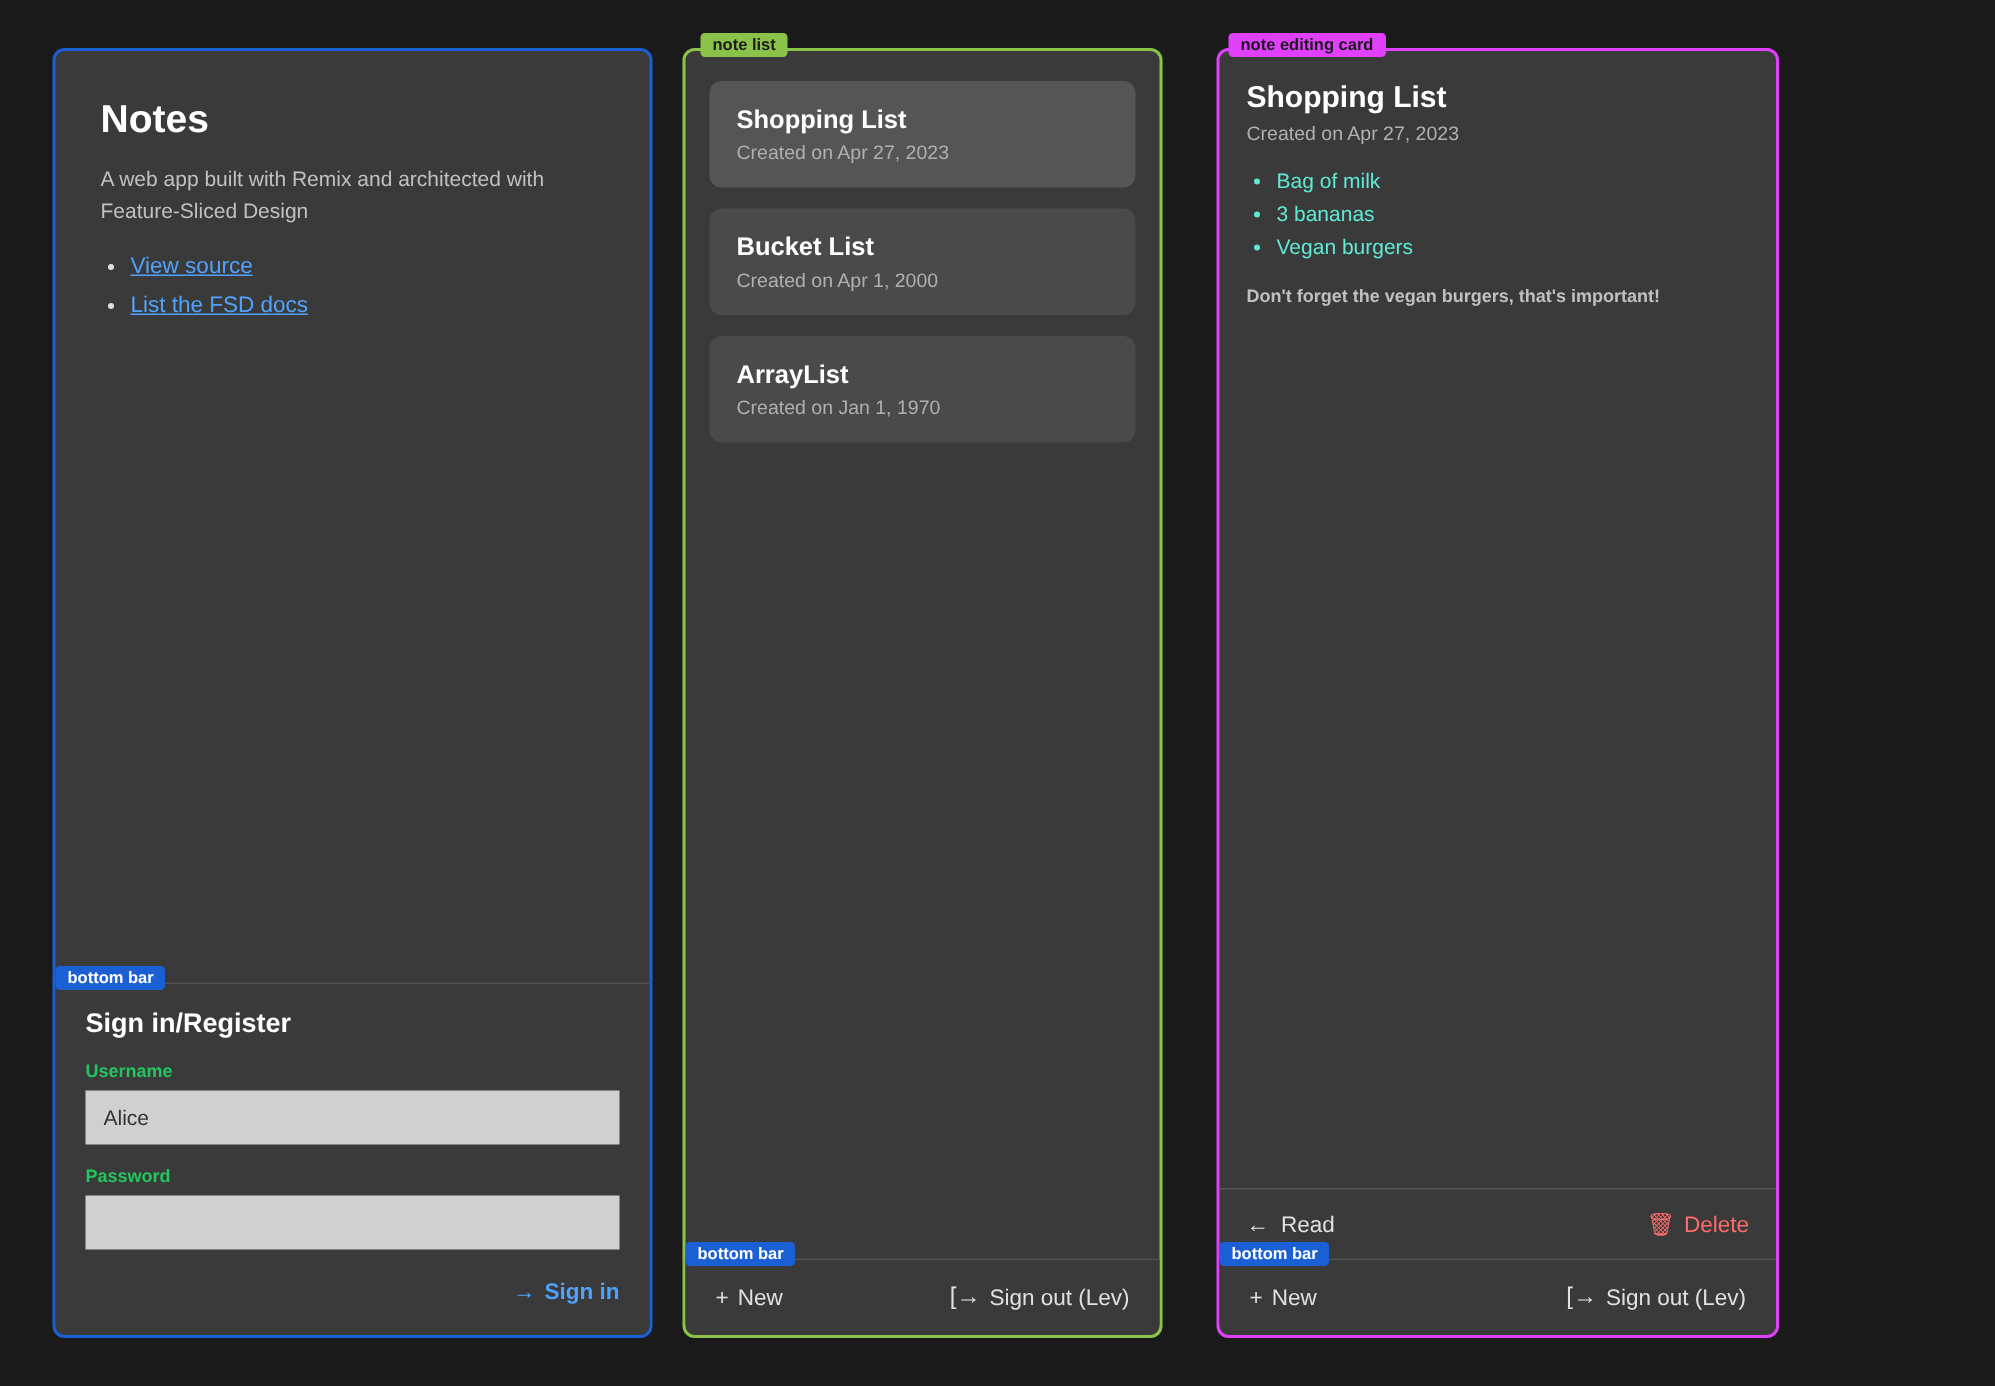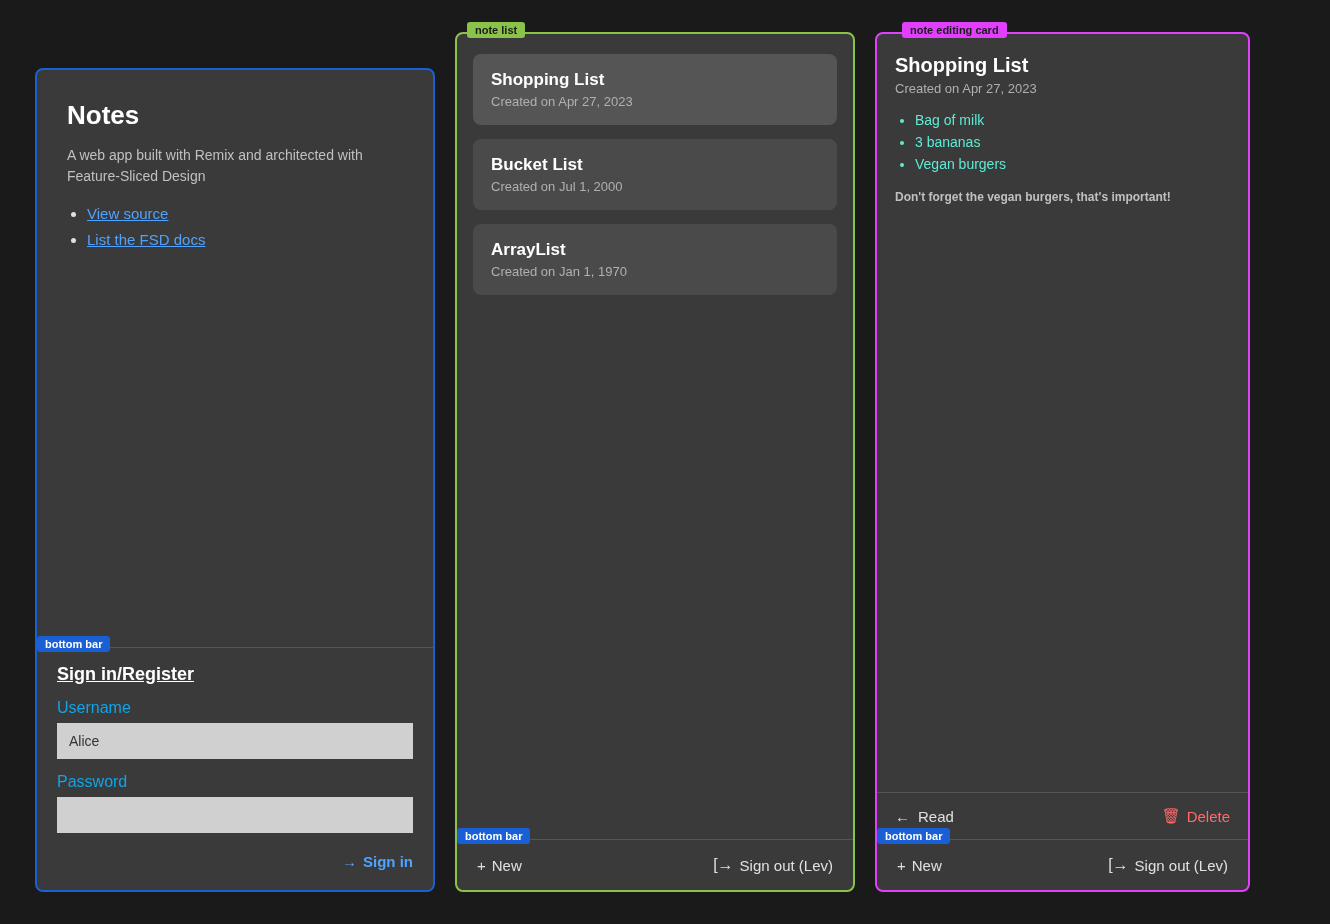--- a/index.html
+++ b/index.html
@@ -28,21 +28,20 @@
       position: relative;
       display: flex;
       flex-direction: column;
     }
 
     
     .panel-1 {
       width: 400px;
       margin-right: 20px;
       border: 2px solid #1a5fd4;
-      margin-top: 36px;
     }
 
     .panel-content {
       flex: 1;
       padding: 30px 30px 20px 30px;
     }
 
     .panel-1 .panel-content h1 {
       font-size: 26px;
       font-weight: 700;
@@ -91,27 +90,26 @@
       font-weight: 700;
       padding: 2px 8px;
       border-radius: 3px;
     }
 
     .sign-in-title {
       font-size: 18px;
       font-weight: 700;
       color: #ffffff;
       margin-bottom: 14px;
-      text-decoration: underline;
     }
 
     .form-label {
-      font-size: 16px;
-      font-weight: 400;
-      color: #0ea5e9;
+      font-size: 12px;
+      font-weight: 700;
+      color: #22c55e;
       margin-bottom: 6px;
       display: block;
     }
 
     .form-input {
       width: 100%;
       background: #d0d0d0;
       border: none;
       border-radius: 0;
       padding: 10px 12px;
@@ -135,22 +133,22 @@
       font-weight: 600;
       background: none;
       border: none;
       cursor: pointer;
       width: 100%;
       padding-top: 6px;
     }
 
     
     .panel-2 {
-      width: 400px;
-      margin-right: 20px;
+      width: 320px;
+      margin-right: 36px;
       border: 2px solid #8bc34a;
       gap: 19px;
     }
 
     .note-list-label {
       position: absolute;
       top: -12px;
       left: 10px;
       background: #8bc34a;
       color: #1a1a1a;
@@ -191,21 +189,21 @@
 
     
     .panel-3 {
       width: 375px;
       border: 2px solid #e040fb;
     }
 
     .note-editing-label {
       position: absolute;
       top: -12px;
-      left: 25px;
+      left: 6px;
       background: #e040fb;
       color: #1a1a1a;
       font-size: 11px;
       font-weight: 700;
       padding: 2px 8px;
       border-radius: 3px;
     }
 
     .note-editing-content {
       flex: 1;
@@ -361,21 +359,21 @@
     <span class="note-list-label">note list</span>
     <div class="note-list-content">
 
       <div class="note-item">
         <div class="note-item-title">Shopping List</div>
         <div class="note-item-date">Created on Apr 27, 2023</div>
       </div>
 
       <div class="note-item">
         <div class="note-item-title">Bucket List</div>
-        <div class="note-item-date">Created on Jul 1, 2000</div>
+        <div class="note-item-date">Created on Apr 1, 2000</div>
       </div>
 
       <div class="note-item">
         <div class="note-item-title">ArrayList</div>
         <div class="note-item-date">Created on Jan 1, 1970</div>
       </div>
 
     </div>
 
     <div class="bottom-bar-2">

